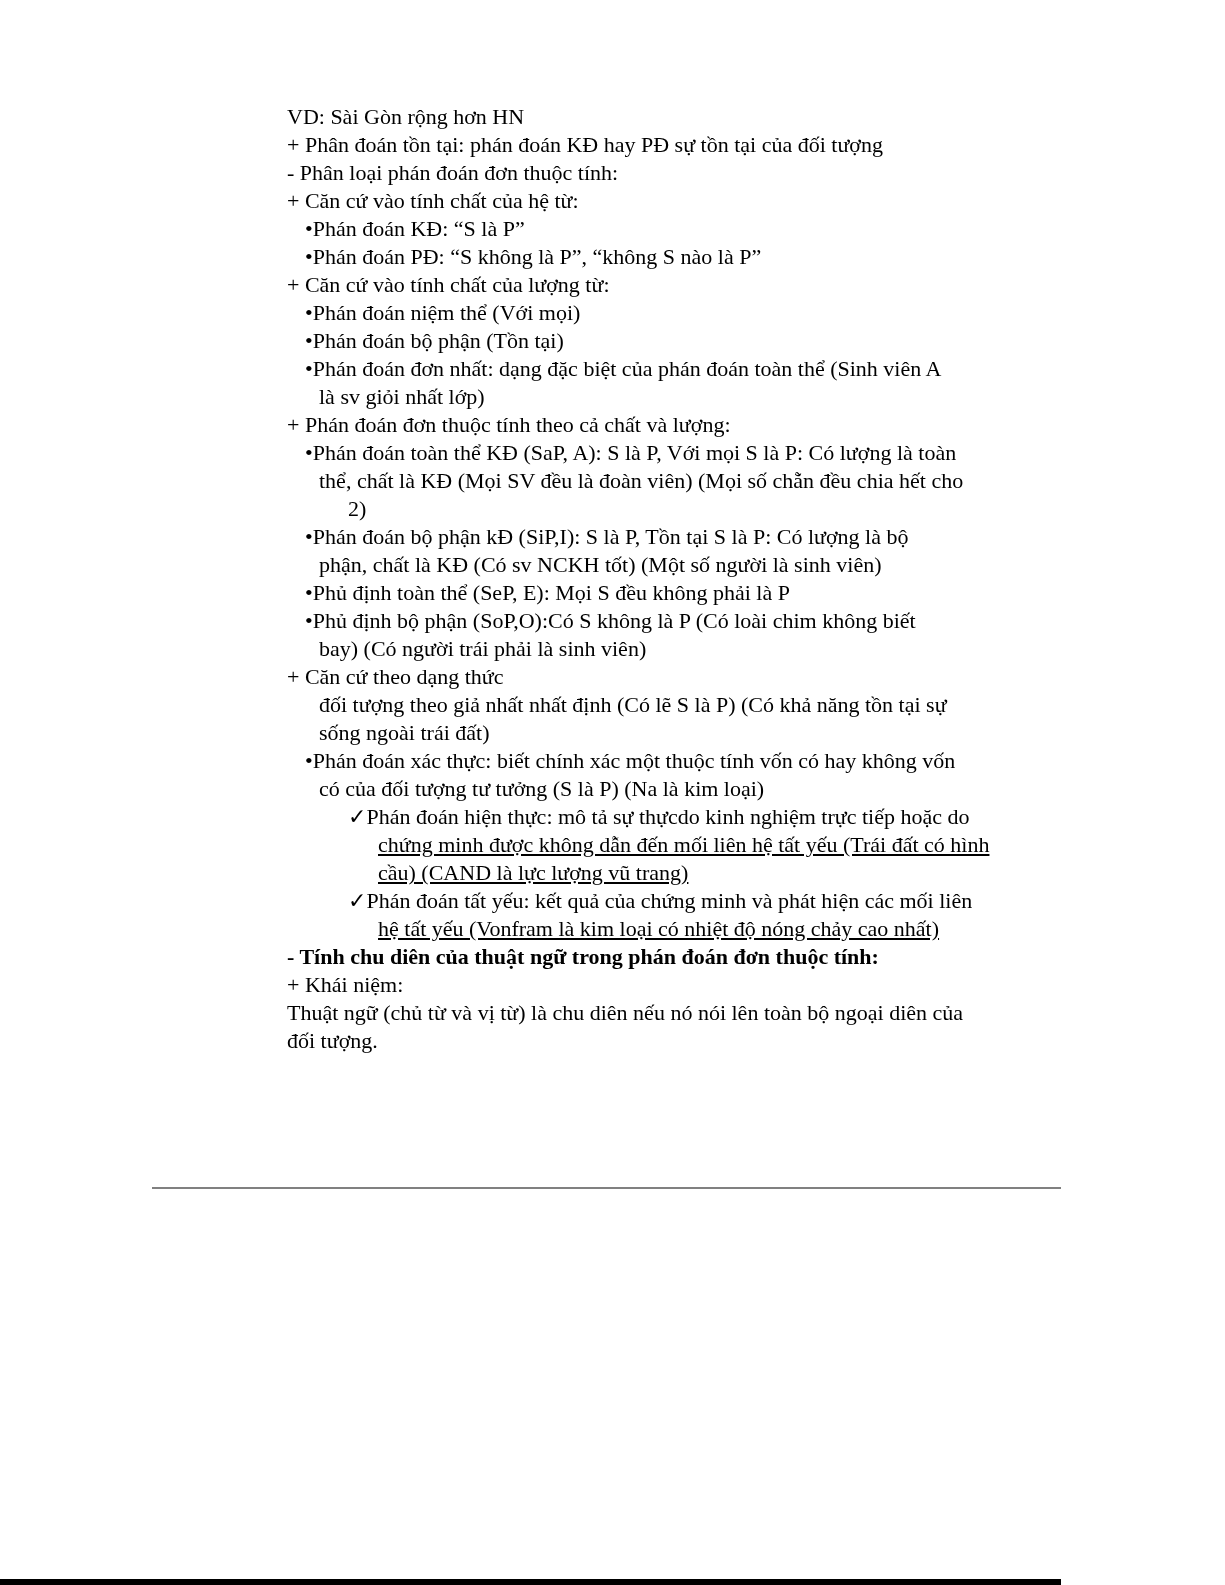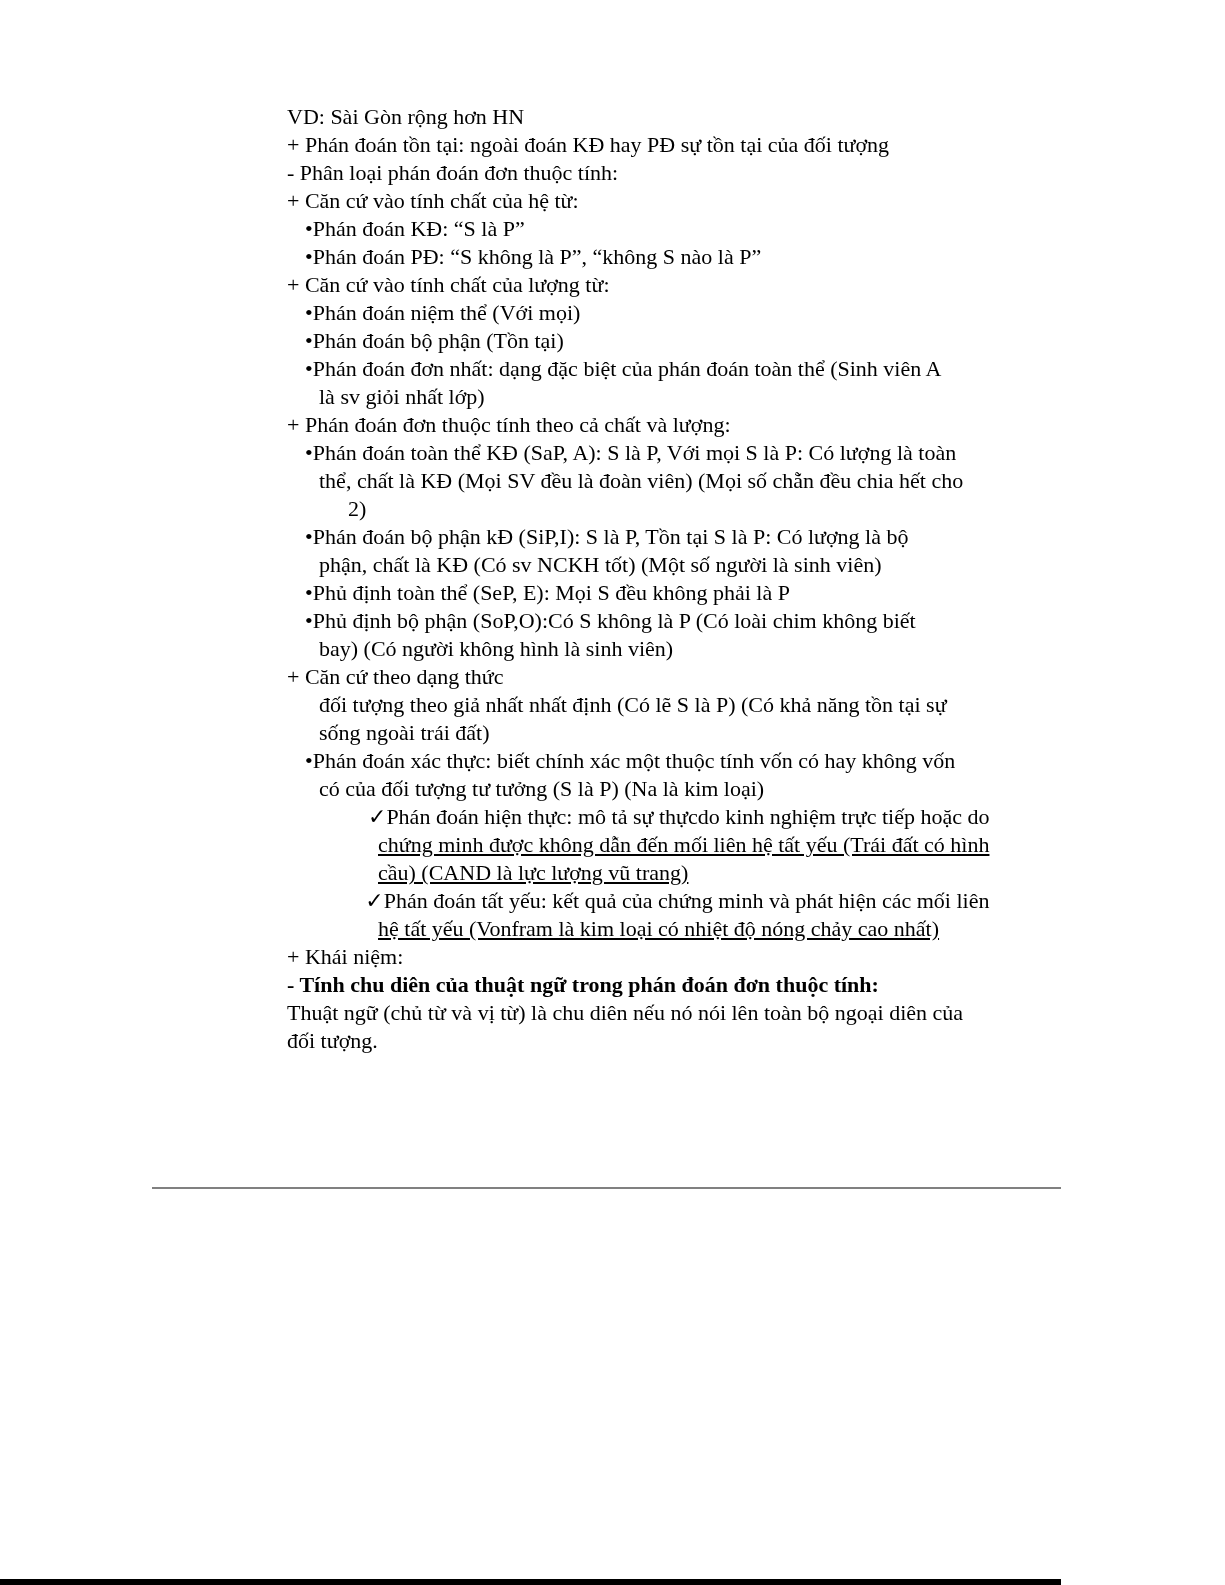--- a/index.html
+++ b/index.html
@@ -23,21 +23,21 @@
   }
   .line {
     font-size: 22px;
     line-height: 28px;
     height: 28px;
     white-space: nowrap;
   }
   .i-bullet    { margin-left: 18px; }
   .i-cont      { margin-left: 32px; }
   .i-cont2     { margin-left: 61px; }
-  .i-check     { margin-left: 61px; text-align: right; }
+  .i-check     { margin-left: 61px; }
   .i-checkcont { margin-left: 91px; text-decoration: underline; }
   .bold        { font-weight: bold; }
   .marker      { display: inline; }
   .divider {
     position: absolute;
     left: 152px;
     top: 1187px;
     width: 922px;
     height: 2px;
     background: #808080;
@@ -51,51 +51,51 @@
     background: #000000;
   }
 </style>
 </head>
 <body>
 
 <div class="page">
   <div class="content">
 
     <div class="line"><span>VD: Sài Gòn rộng hơn HN</span></div>
-    <div class="line"><span>+ Phán đoán tồn tại: ngoài đoán KĐ hay PĐ sự tồn tại của đối tượng</span></div>
+    <div class="line"><span>+ Phân đoán tồn tại: phán đoán KĐ hay PĐ sự tồn tại của đối tượng</span></div>
     <div class="line"><span>- Phân loại phán đoán đơn thuộc tính:</span></div>
     <div class="line"><span>+ Căn cứ vào tính chất của hệ từ:</span></div>
     <div class="line i-bullet"><span class="marker">•</span><span>Phán đoán KĐ: “S là P”</span></div>
     <div class="line i-bullet"><span class="marker">•</span><span>Phán đoán PĐ: “S không là P”, “không S nào là P”</span></div>
     <div class="line"><span>+ Căn cứ vào tính chất của lượng từ:</span></div>
     <div class="line i-bullet"><span class="marker">•</span><span>Phán đoán niệm thể (Với mọi)</span></div>
     <div class="line i-bullet"><span class="marker">•</span><span>Phán đoán bộ phận (Tồn tại)</span></div>
     <div class="line i-bullet"><span class="marker">•</span><span>Phán đoán đơn nhất: dạng đặc biệt của phán đoán toàn thể (Sinh viên A</span></div>
     <div class="line i-cont"><span>là sv giỏi nhất lớp)</span></div>
     <div class="line"><span>+ Phán đoán đơn thuộc tính theo cả chất và lượng:</span></div>
     <div class="line i-bullet"><span class="marker">•</span><span>Phán đoán toàn thể KĐ (SaP, A): S là P, Với mọi S là P: Có lượng là toàn</span></div>
     <div class="line i-cont"><span>thể, chất là KĐ (Mọi SV đều là đoàn viên) (Mọi số chẵn đều chia hết cho</span></div>
     <div class="line i-cont2"><span>2)</span></div>
     <div class="line i-bullet"><span class="marker">•</span><span>Phán đoán bộ phận kĐ (SiP,I): S là P, Tồn tại S là P: Có lượng là bộ</span></div>
     <div class="line i-cont"><span>phận, chất là KĐ (Có sv NCKH tốt) (Một số người là sinh viên)</span></div>
     <div class="line i-bullet"><span class="marker">•</span><span>Phủ định toàn thể (SeP, E): Mọi S đều không phải là P</span></div>
     <div class="line i-bullet"><span class="marker">•</span><span>Phủ định bộ phận (SoP,O):Có S không là P (Có loài chim không biết</span></div>
-    <div class="line i-cont"><span>bay) (Có người không hình là sinh viên)</span></div>
+    <div class="line i-cont"><span>bay) (Có người trái phải là sinh viên)</span></div>
     <div class="line"><span>+ Căn cứ theo dạng thức</span></div>
     <div class="line i-cont"><span>đối tượng theo giả nhất nhất định (Có lẽ S là P) (Có khả năng tồn tại sự</span></div>
     <div class="line i-cont"><span>sống ngoài trái đất)</span></div>
     <div class="line i-bullet"><span class="marker">•</span><span>Phán đoán xác thực: biết chính xác một thuộc tính vốn có hay không vốn</span></div>
     <div class="line i-cont"><span>có của đối tượng tư tưởng (S là P) (Na là kim loại)</span></div>
     <div class="line i-check"><span class="marker">✓</span><span>Phán đoán hiện thực: mô tả sự thựcdo kinh nghiệm trực tiếp hoặc do</span></div>
     <div class="line i-checkcont"><span>chứng minh được không dẫn đến mối liên hệ tất yếu (Trái đất có hình</span></div>
     <div class="line i-checkcont"><span>cầu) (CAND là lực lượng vũ trang)</span></div>
     <div class="line i-check"><span class="marker">✓</span><span>Phán đoán tất yếu: kết quả của chứng minh và phát hiện các mối liên</span></div>
     <div class="line i-checkcont"><span>hệ tất yếu (Vonfram là kim loại có nhiệt độ nóng chảy cao nhất)</span></div>
+    <div class="line bold"><span>- Tính chu diên của thuật ngữ trong phán đoán đơn thuộc tính:</span></div>
     <div class="line"><span>+ Khái niệm:</span></div>
-    <div class="line bold"><span>- Tính chu diên của thuật ngữ trong phán đoán đơn thuộc tính:</span></div>
     <div class="line"><span>Thuật ngữ (chủ từ và vị từ) là chu diên nếu nó nói lên toàn bộ ngoại diên của</span></div>
     <div class="line"><span>đối tượng.</span></div>
 
   </div>
 
   <div class="divider"></div>
   <div class="bottom-bar"></div>
 </div>
 
 </body></html>

